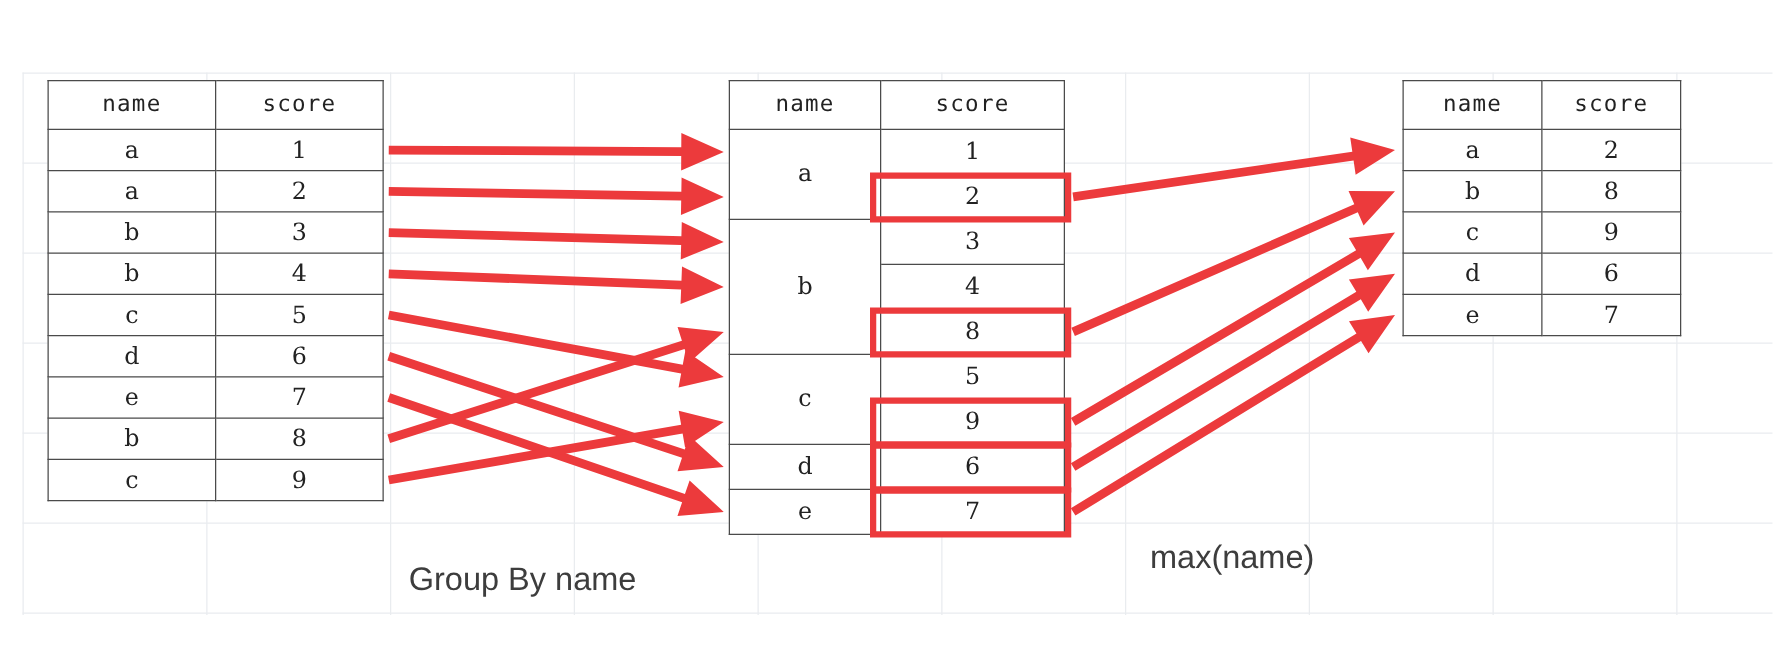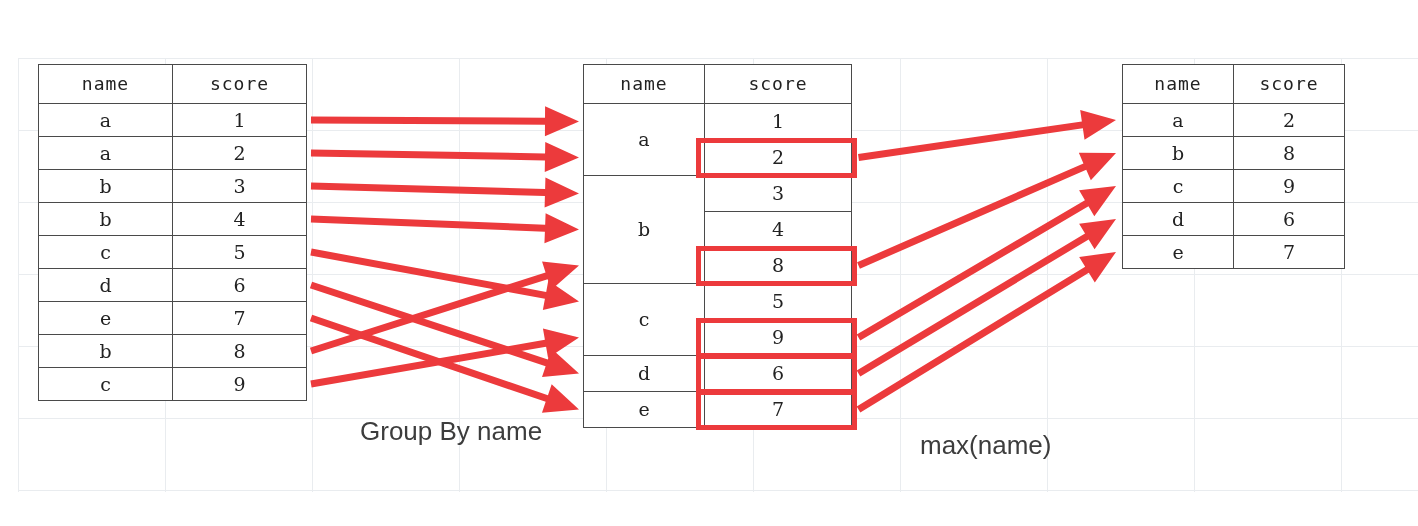--- a/index.html
+++ b/index.html
@@ -67,21 +67,21 @@
   #arrows{position:absolute;left:0;top:0;width:1418px;height:526px;pointer-events:none;}
 
   
   .caption{
     position:absolute;
     font-family:"Liberation Sans", sans-serif;
     font-size:26px;
     color:#3d3d3d;
     white-space:nowrap;
   }
-  #caption-groupby{left:327px;top:416px;margin-left:33px;}
+  #caption-groupby{left:327px;top:448px;}
   #caption-max{left:920px;top:430px;}
 </style>
 </head>
 <body>
 
 <div id="stage">
 
   <div id="grid">
       <div class="gl gv" style="left: 18px; top: 58px; height: 434px; background: rgb(233, 236, 239);"></div>
       <div class="gl gv" style="left: 165px; top: 58px; height: 434px; background: rgb(233, 236, 239);"></div>

